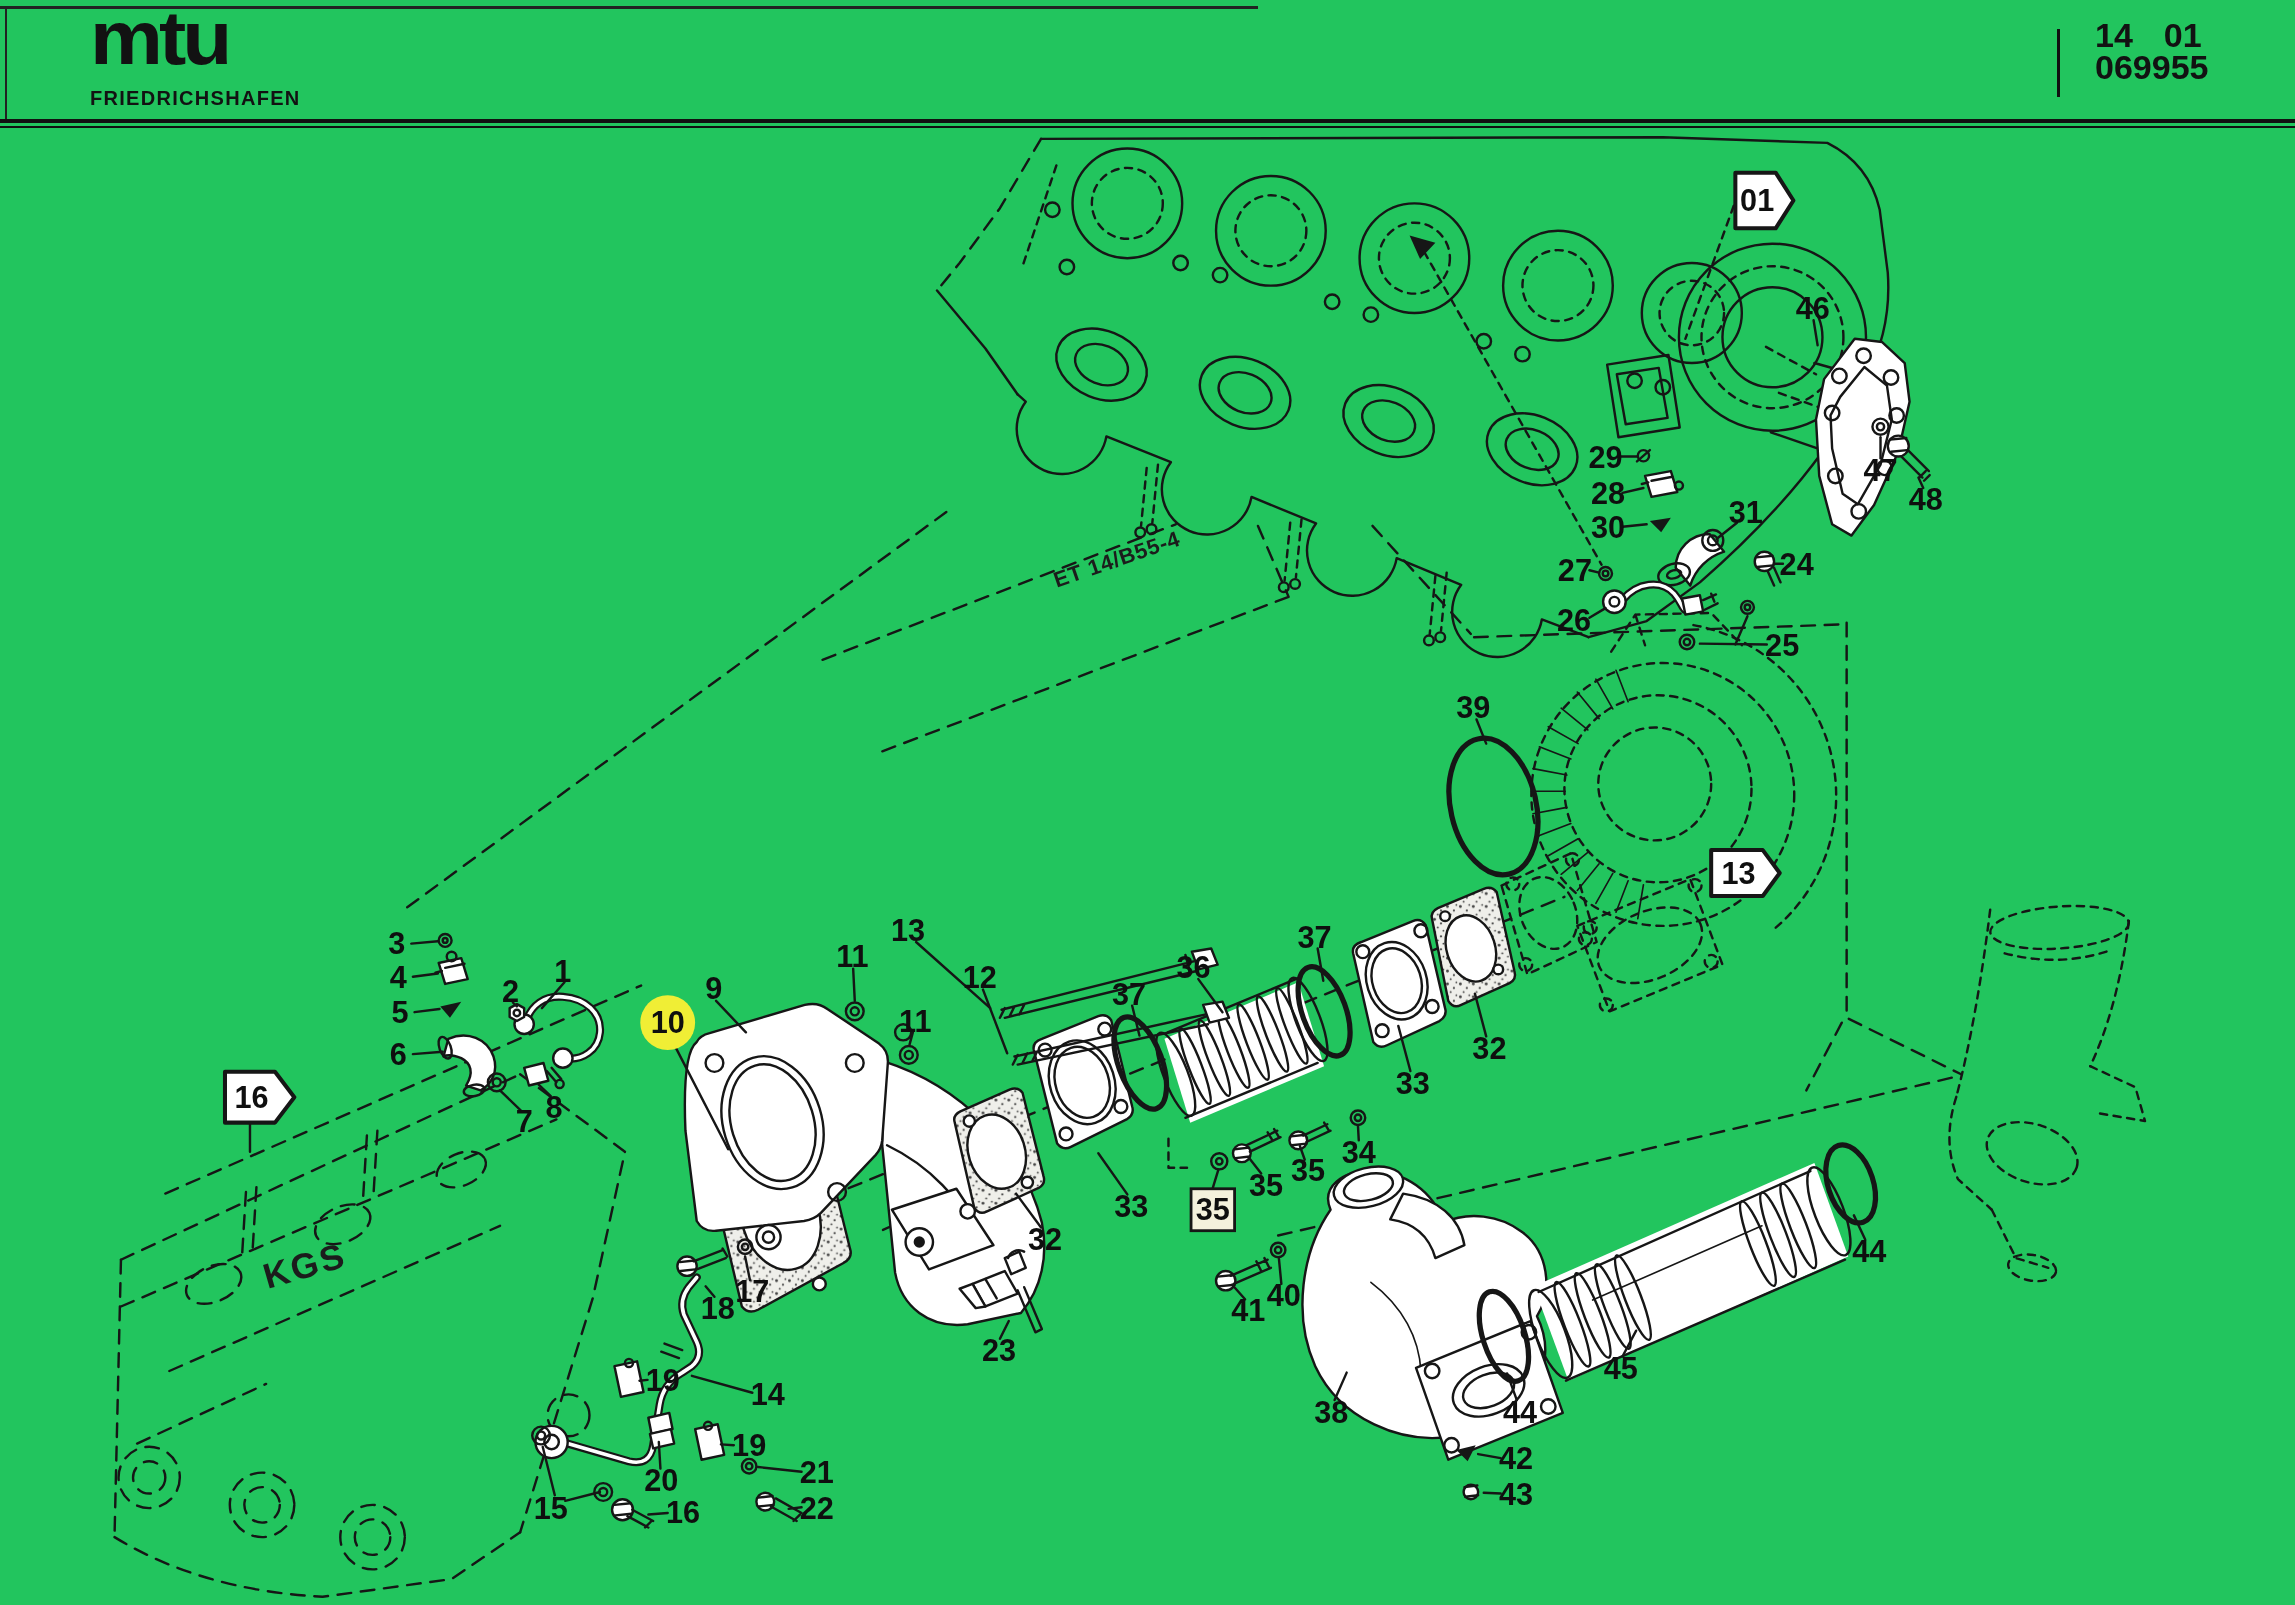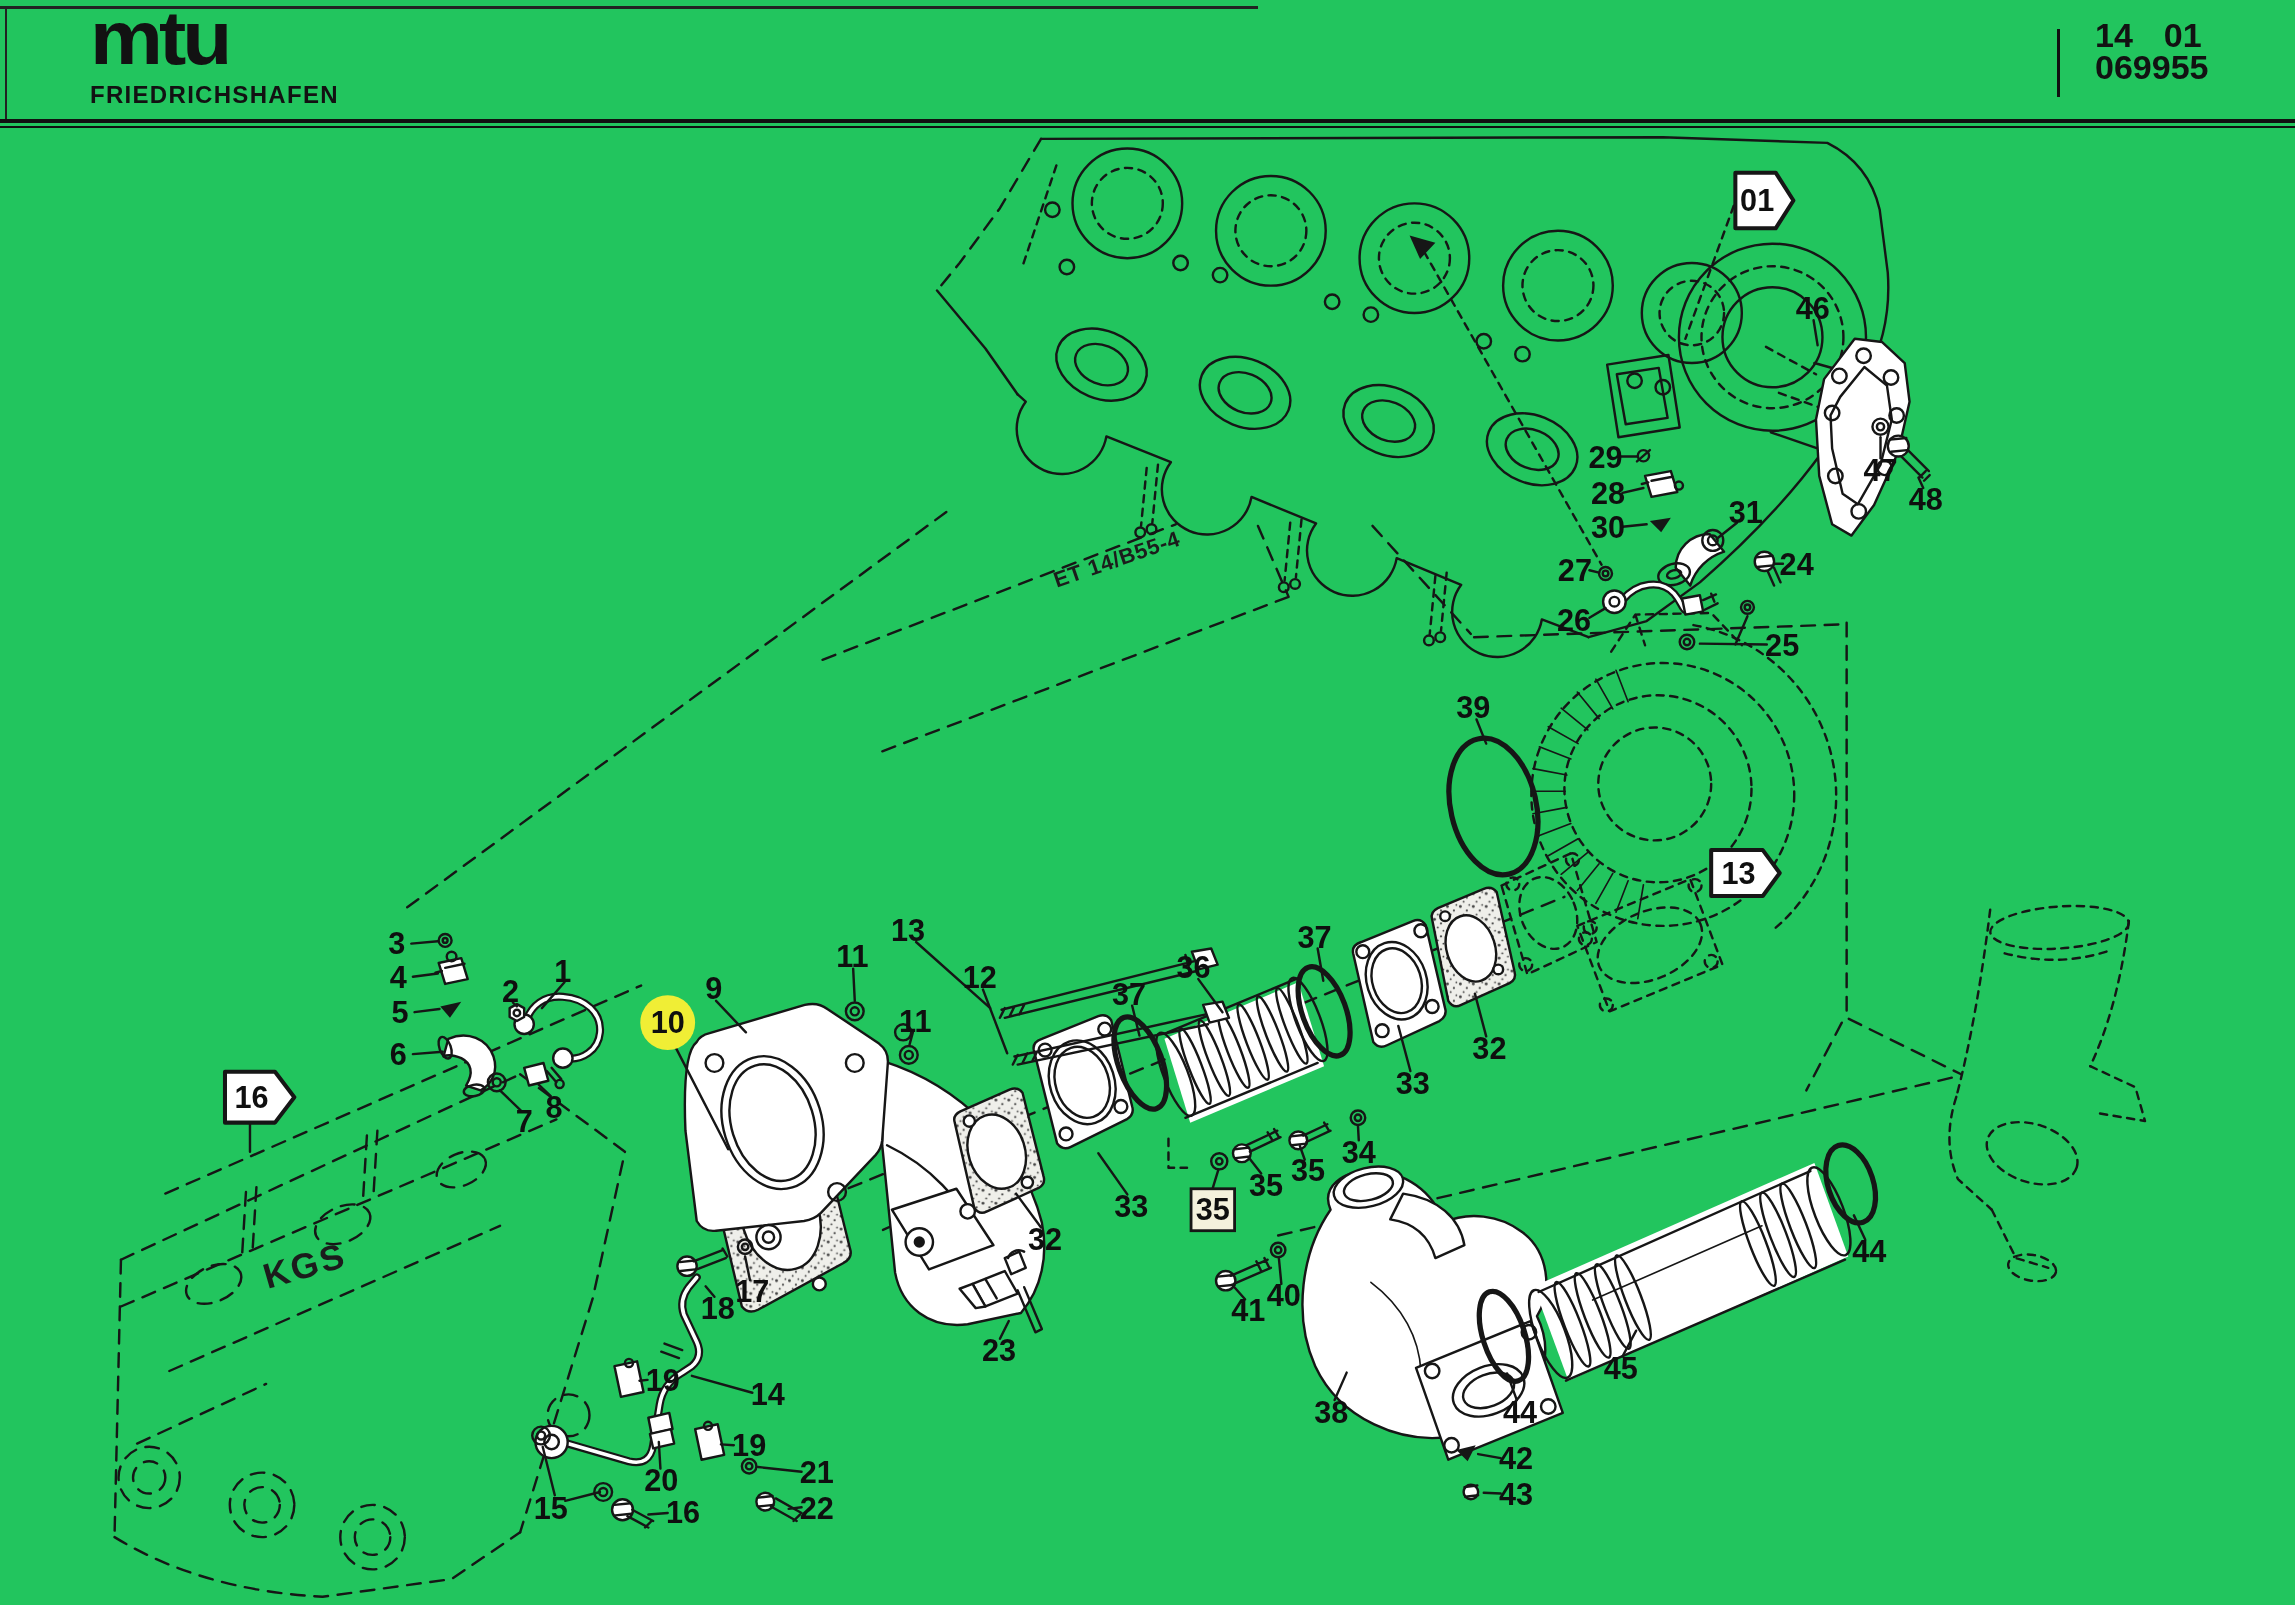--- a/index.html
+++ b/index.html
@@ -4,21 +4,21 @@
 <style>
   html,body{margin:0;padding:0;background:#e8e8e8;}
   .page{position:relative;width:2295px;height:1605px;background:#22c55e;overflow:hidden;
         font-family:"Liberation Sans",sans-serif;}
   
   .scan-edge-top{position:absolute;left:0;top:5.6px;width:1258px;height:3.2px;background:#222;}
   .scan-edge-left{position:absolute;left:4.8px;top:8px;width:2.4px;height:111px;background:#222;}
   .brand{position:absolute;left:90px;top:1.6px;color:#121212;}
   .brand-main{font-size:82px;font-weight:700;letter-spacing:-4px;line-height:77px;
               transform:scaleY(.92);transform-origin:left top;}
-  .brand-sub{font-size:24px;font-weight:700;letter-spacing:1.3px;margin-top:2px;}
+  .brand-sub{font-size:20px;font-weight:700;letter-spacing:1.3px;margin-top:8px;}
   .rule1{position:absolute;left:0;top:119px;width:2295px;height:4px;background:#111;}
   .rule2{position:absolute;left:0;top:126px;width:2295px;height:2.4px;background:#111;}
   .sheetbox{position:absolute;left:2057px;top:29px;width:3.2px;height:68px;background:#111;}
   .sheetnums{position:absolute;left:2095px;top:19.4px;color:#121212;font-weight:700;
              font-size:34px;line-height:32px;}
   .sheetnums .row1 span{display:inline-block;}
   .sheetnums .gap{width:31px;}
   
   svg{position:absolute;left:0;top:0;}
   .k{stroke:#161616;fill:none;stroke-width:3;stroke-linecap:round;stroke-linejoin:round;}

